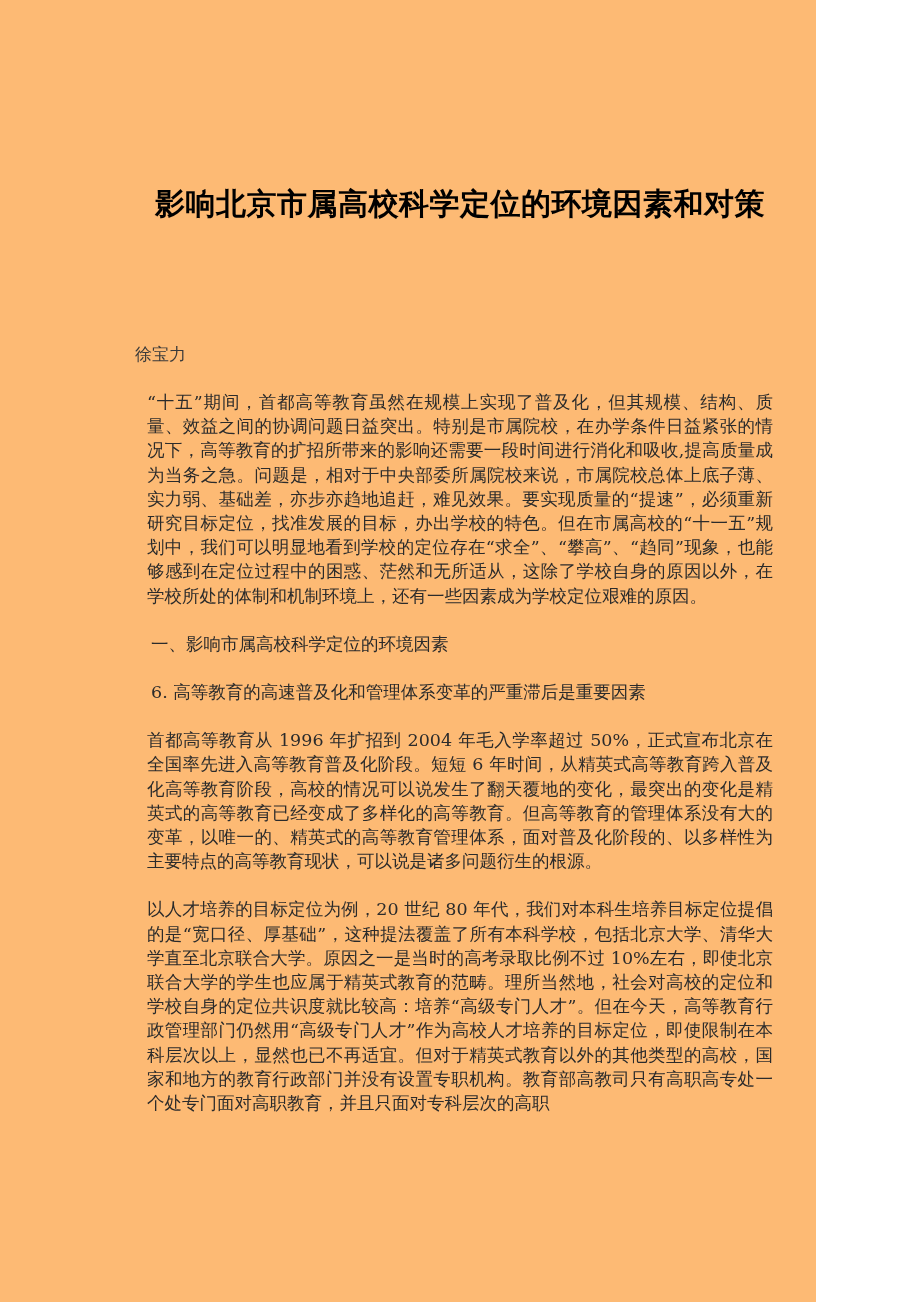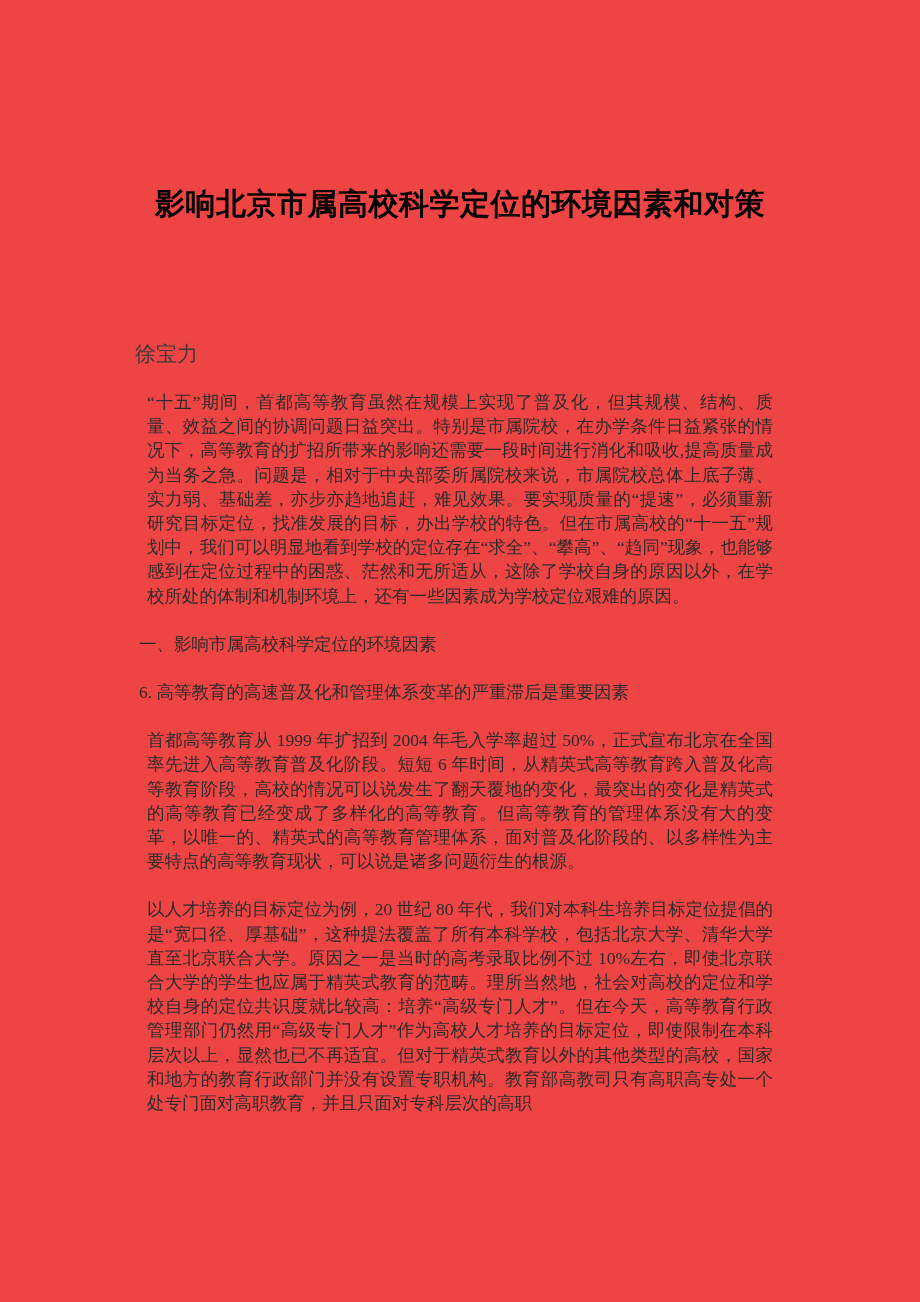--- a/index.html
+++ b/index.html
@@ -6,26 +6,25 @@
     margin: 0;
     padding: 0;
     background: #ffffff;
   }
   body {
     font-family: "DejaVu Serif", "Liberation Serif", serif;
     color: #1a1a1a;
   }
   .page {
     position: relative;
-    width: 920px;
+    width: 816px;
     height: 1302px;
-    background: #ef4444;
+    background: #fdba74;
     overflow: hidden;
     box-sizing: border-box;
-    font-family: Liberation Serif, serif;
   }
   .content {
     position: absolute;
     left: 135px;
     top: 0;
     width: 650px;
   }
   .doc-title {
     margin: 0;
     padding: 0;
@@ -33,40 +32,40 @@
     line-height: 46px;
     font-weight: bold;
     text-align: center;
     letter-spacing: 0.5px;
     color: #000000;
     padding-top: 181px;
   }
   .author {
     margin: 0;
     padding: 0;
-    font-size: 21px;
+    font-size: 17px;
     line-height: 24px;
     color: #3a3a3a;
     padding-top: 115px;
   }
   .body-para {
     margin: 12px;
     padding: 0;
     font-size: 17.5px;
     line-height: 24.2px;
     text-align: justify;
     text-justify: inter-ideograph;
     color: #2b2b2b;
     margin-top: 24px;
   }
   .body-para.first-para {
     text-indent: 0;
   }
   .heading-line {
-    margin: 4px;
+    margin: 16px;
     padding: 0;
     font-size: 17.5px;
     line-height: 24.2px;
     color: #2b2b2b;
     margin-top: 24px;
   }
 </style>
 </head>
 <body>
 
@@ -76,18 +75,18 @@
     <h1 class="doc-title">影响北京市属高校科学定位的环境因素和对策</h1>
 
     <p class="author">徐宝力</p>
 
     <p class="body-para first-para">“十五”期间，首都高等教育虽然在规模上实现了普及化，但其规模、结构、质量、效益之间的协调问题日益突出。特别是市属院校，在办学条件日益紧张的情况下，高等教育的扩招所带来的影响还需要一段时间进行消化和吸收,提高质量成为当务之急。问题是，相对于中央部委所属院校来说，市属院校总体上底子薄、实力弱、基础差，亦步亦趋地追赶，难见效果。要实现质量的“提速”，必须重新研究目标定位，找准发展的目标，办出学校的特色。但在市属高校的“十一五”规划中，我们可以明显地看到学校的定位存在“求全”、“攀高”、“趋同”现象，也能够感到在定位过程中的困惑、茫然和无所适从，这除了学校自身的原因以外，在学校所处的体制和机制环境上，还有一些因素成为学校定位艰难的原因。</p>
 
     <p class="heading-line">一、影响市属高校科学定位的环境因素</p>
 
     <p class="heading-line">6. 高等教育的高速普及化和管理体系变革的严重滞后是重要因素</p>
 
-    <p class="body-para">首都高等教育从 1999 年扩招到 2004 年毛入学率超过 50%，正式宣布北京在全国率先进入高等教育普及化阶段。短短 6 年时间，从精英式高等教育跨入普及化高等教育阶段，高校的情况可以说发生了翻天覆地的变化，最突出的变化是精英式的高等教育已经变成了多样化的高等教育。但高等教育的管理体系没有大的变革，以唯一的、精英式的高等教育管理体系，面对普及化阶段的、以多样性为主要特点的高等教育现状，可以说是诸多问题衍生的根源。</p>
+    <p class="body-para">首都高等教育从 1996 年扩招到 2004 年毛入学率超过 50%，正式宣布北京在全国率先进入高等教育普及化阶段。短短 6 年时间，从精英式高等教育跨入普及化高等教育阶段，高校的情况可以说发生了翻天覆地的变化，最突出的变化是精英式的高等教育已经变成了多样化的高等教育。但高等教育的管理体系没有大的变革，以唯一的、精英式的高等教育管理体系，面对普及化阶段的、以多样性为主要特点的高等教育现状，可以说是诸多问题衍生的根源。</p>
 
     <p class="body-para">以人才培养的目标定位为例，20 世纪 80 年代，我们对本科生培养目标定位提倡的是“宽口径、厚基础”，这种提法覆盖了所有本科学校，包括北京大学、清华大学直至北京联合大学。原因之一是当时的高考录取比例不过 10%左右，即使北京联合大学的学生也应属于精英式教育的范畴。理所当然地，社会对高校的定位和学校自身的定位共识度就比较高：培养“高级专门人才”。但在今天，高等教育行政管理部门仍然用“高级专门人才”作为高校人才培养的目标定位，即使限制在本科层次以上，显然也已不再适宜。但对于精英式教育以外的其他类型的高校，国家和地方的教育行政部门并没有设置专职机构。教育部高教司只有高职高专处一个处专门面对高职教育，并且只面对专科层次的高职</p>
 
   </div>
 </div>
 
 </body></html>

